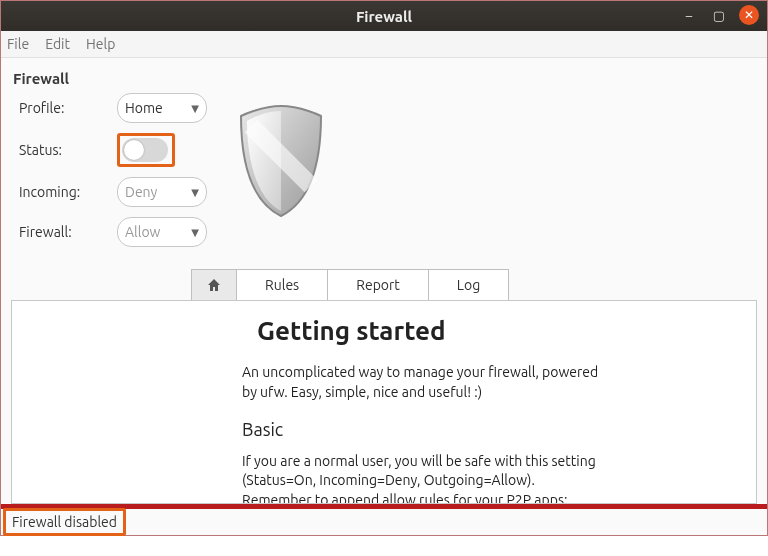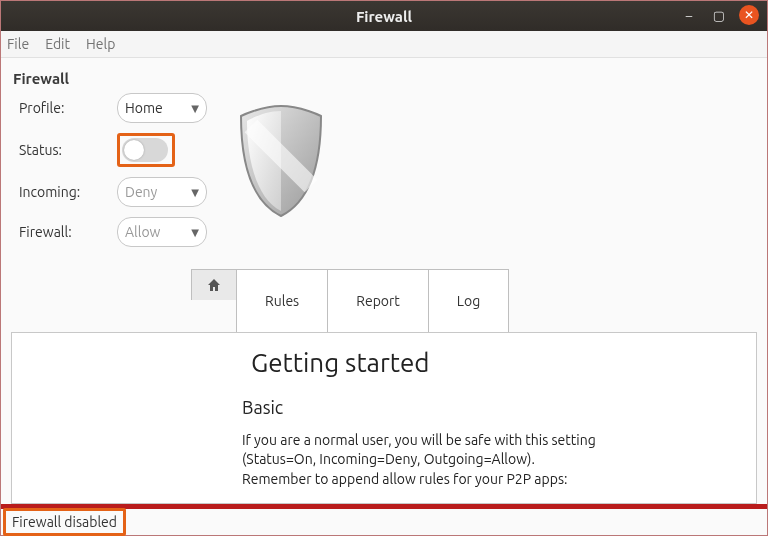--- a/index.html
+++ b/index.html
@@ -22,25 +22,25 @@
   .combo.disabled{color:#999}
   .caret{font-size:10px;color:#666}
   .switch{width:46px;height:24px;border-radius:12px;background:#d8d8d8;position:relative}
   .switch .knob{position:absolute;left:2px;top:2px;width:20px;height:20px;border-radius:50%;background:#fff;box-shadow:0 0 2px #999}
   .hl{border:3px solid #e46217;border-radius:3px;padding:2px 4px 2px 2px;display:inline-flex;align-items:center}
   .status-row{display:flex;align-items:center;gap:8px}
   
   .shield-wrap{position:absolute;left:230px;top:100px}
   
   .tabstrip{display:flex;margin:22px 0 0 190px}
-  .tab{height:30px;border:1px solid #bfbfbf;border-bottom:none;background:#fff;padding:16px 28px;display:flex;align-items:center;justify-content:center;font-size:14px;color:#333;margin-right:-1px}
+  .tab{height:30px;border:1px solid #bfbfbf;border-bottom:none;background:#fff;padding:0 28px;display:flex;align-items:center;justify-content:center;font-size:14px;color:#333;margin-right:-1px}
   .tab.home{padding:0 14px;background:#e9e9e9}
   .pane{margin:0 10px 0 10px;border:1px solid #c8c8c8;background:#fff;flex:1;overflow:hidden;padding:0}
   .doc{padding:12px 0 0 230px;font-size:14px;color:#222;line-height:1.4}
-  .doc h1{font-size:26px;font-weight:400;margin:0 0 14px 9px}
+  .doc h1{font-size:26px;font-weight:700;margin:0 0 14px 15px}
   .doc h2{font-size:18px;font-weight:400;margin:14px 0 10px 0}
   .doc p{margin:0;max-width:360px}
   
   .statusbar{height:26px;border-top:5px solid #b91c1c;display:flex;align-items:center;padding-left:4px;font-size:14px;color:#333;background:#fafafa}
   .statusbar .hl2{border:3px solid #e46217;border-radius:2px;padding:0 6px 0 6px;height:22px;display:inline-flex;align-items:center;margin-left:-2px}
 </style>
 </head>
 <body>
 
 <div class="window">
@@ -123,20 +123,21 @@
           <span>Report</span>
         </div>
       <div class="tab">
           <span>Log</span>
         </div>
     </div>
 
     <div class="pane">
       <div class="doc">
         <h1>Getting started</h1>
+        <p>An uncomplicated way to manage your firewall, powered by ufw. Easy, simple, nice and useful! :)</p>
         <h2>Basic</h2>
         <p>If you are a normal user, you will be safe with this setting (Status=On, Incoming=Deny, Outgoing=Allow). Remember to append allow rules for your P2P apps:</p>
       </div>
     </div>
   </div>
 
   <div class="statusbar">
     <span class="hl2">
       <span>Firewall disabled</span>
     </span>

